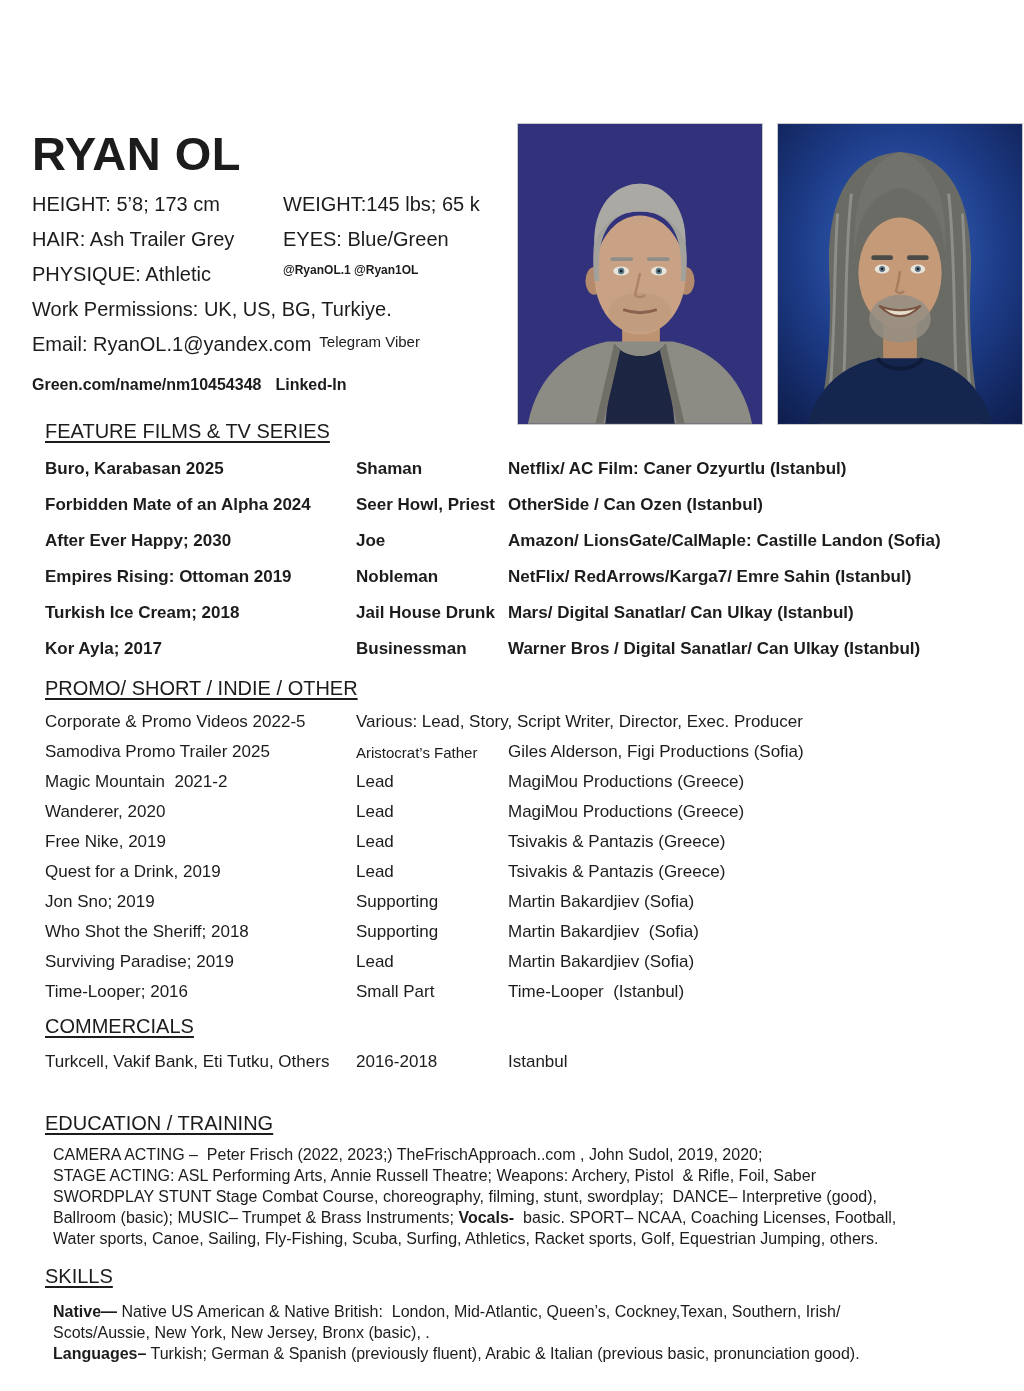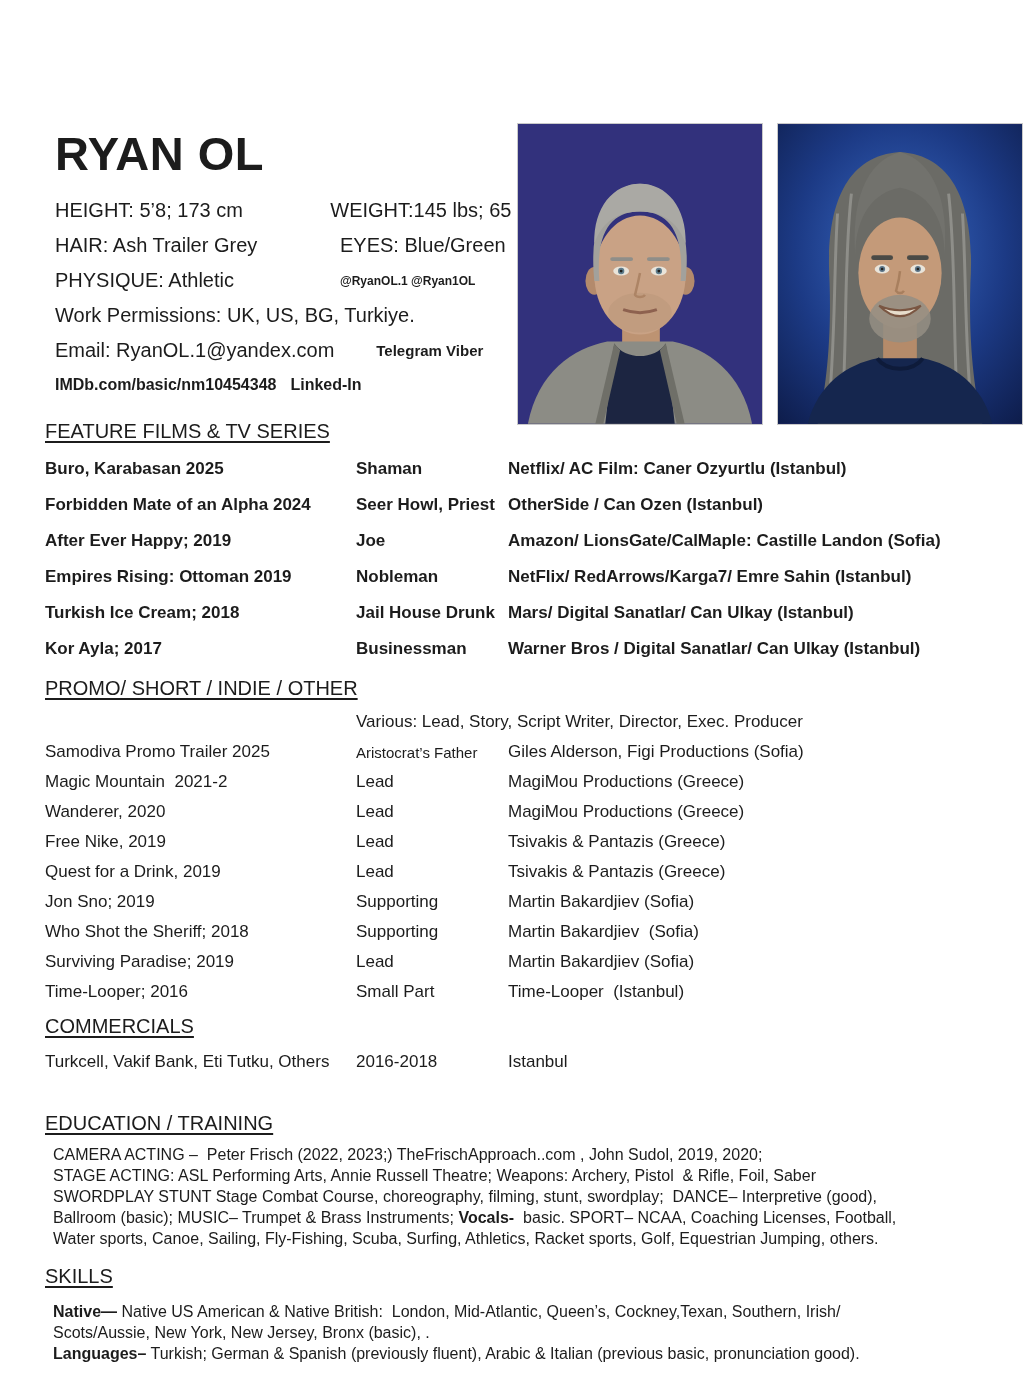--- a/index.html
+++ b/index.html
@@ -6,28 +6,28 @@
   html,body{margin:0;padding:0;}
   body{
     width:1024px;height:1391px;
     background:#ffffff;
     position:relative;
     overflow:hidden;
     font-family:"Liberation Sans","DejaVu Sans",sans-serif;
     color:#1c1c1c;
     -webkit-font-smoothing:antialiased;
   }
-  .header-left{position:absolute;left:55px;top:130px;width:472px;}
+  .header-left{position:absolute;left:32px;top:130px;width:472px;}
   h1{font-size:47px;line-height:1;margin:0 0 16px 0;font-weight:700;letter-spacing:.5px;}
-  .stats-row{display:flex;align-items:center;min-height:35px;gap:34px;}
+  .stats-row{display:flex;align-items:flex-start;min-height:35px;}
   .stats-row .c1{width:251px;font-size:20px;white-space:pre;}
   .stats-row .c2{font-size:20px;white-space:pre;}
   .stats-row .c2.social{font-size:12px;font-weight:700;}
   .full{font-size:20px;white-space:pre;}
-  .email-line .msgr{font-size:15px;font-weight:700;margin-left:8px;}
+  .email-line .msgr{font-size:15px;font-weight:400;margin-left:8px;}
   .imdb-line{font-size:16px;font-weight:700;min-height:33px;display:flex;align-items:center;white-space:pre;}
   .imdb-line .lnk{margin-left:14px;}
 
   .photo{position:absolute;top:123px;width:246px;height:302px;border:1px solid #c9c9c9;box-sizing:border-box;background:#32317c;}
   .photo.left{left:517px;}
   .photo.right{left:777px;}
   .photo svg{display:block;width:100%;height:100%;}
 
   main{position:absolute;left:45px;top:420px;width:958px;}
   h2{font-size:20px;font-weight:400;margin:0;text-decoration:underline;text-decoration-thickness:2px;text-underline-offset:3px;}
@@ -68,21 +68,21 @@
         <span class="c2 social">@RyanOL.1 @Ryan1OL</span>
       </div>
       <div class="stats-row">
         <span class="full">Work Permissions: UK, US, BG, Turkiye.</span>
       </div>
       <div class="stats-row email-line">
         <span class="full">Email: RyanOL.1@yandex.com</span>
         <span class="msgr">Telegram Viber</span>
       </div>
       <div class="imdb-line">
-        <span>IMDb.com/basic/nm10454348</span>
+        <span>Green.com/name/nm10454348</span>
         <span class="lnk">Linked-In</span>
       </div>
     </div>
   </div>
 
   <figure class="photo left" style="margin:0;">
     <svg viewBox="0 0 246 302">
       <rect width="246" height="302" fill="#32317c"></rect>
       <rect x="105" y="192" width="38" height="42" fill="#bd9372"></rect>
       <path d="M10,302 C20,250 55,226 90,219 L156,219 C191,226 226,250 236,302 Z" fill="#8c8c85"></path>
@@ -148,21 +148,21 @@
       <span>Buro, Karabasan 2025</span>
       <span>Shaman</span>
       <span>Netflix/ AC Film: Caner Ozyurtlu (Istanbul)</span>
     </div>
     <div class="trow">
       <span>Forbidden Mate of an Alpha 2024</span>
       <span>Seer Howl, Priest</span>
       <span>OtherSide / Can Ozen (Istanbul)</span>
     </div>
     <div class="trow">
-      <span>After Ever Happy; 2019</span>
+      <span>After Ever Happy; 2030</span>
       <span>Joe</span>
       <span>Amazon/ LionsGate/CalMaple: Castille Landon (Sofia)</span>
     </div>
     <div class="trow">
       <span>Empires Rising: Ottoman 2019</span>
       <span>Nobleman</span>
       <span>NetFlix/ RedArrows/Karga7/ Emre Sahin (Istanbul)</span>
     </div>
     <div class="trow">
       <span>Turkish Ice Cream; 2018</span>
@@ -172,20 +172,21 @@
     <div class="trow">
       <span>Kor Ayla; 2017</span>
       <span>Businessman</span>
       <span>Warner Bros / Digital Sanatlar/ Can Ulkay (Istanbul)</span>
     </div>
   </div>
 
   <h2 class="h-promo">PROMO/ SHORT / INDIE / OTHER</h2>
   <div class="tbl-promo">
     <div class="trow">
+      <span>Corporate &amp; Promo Videos 2022-5</span>
       <span class="span2">Various: Lead, Story, Script Writer, Director, Exec. Producer</span>
     </div>
     <div class="trow">
       <span>Samodiva Promo Trailer 2025</span>
       <span class="small">Aristocrat’s Father</span>
       <span>Giles Alderson, Figi Productions (Sofia)</span>
     </div>
     <div class="trow">
       <span>Magic Mountain  2021-2</span>
       <span>Lead</span>

